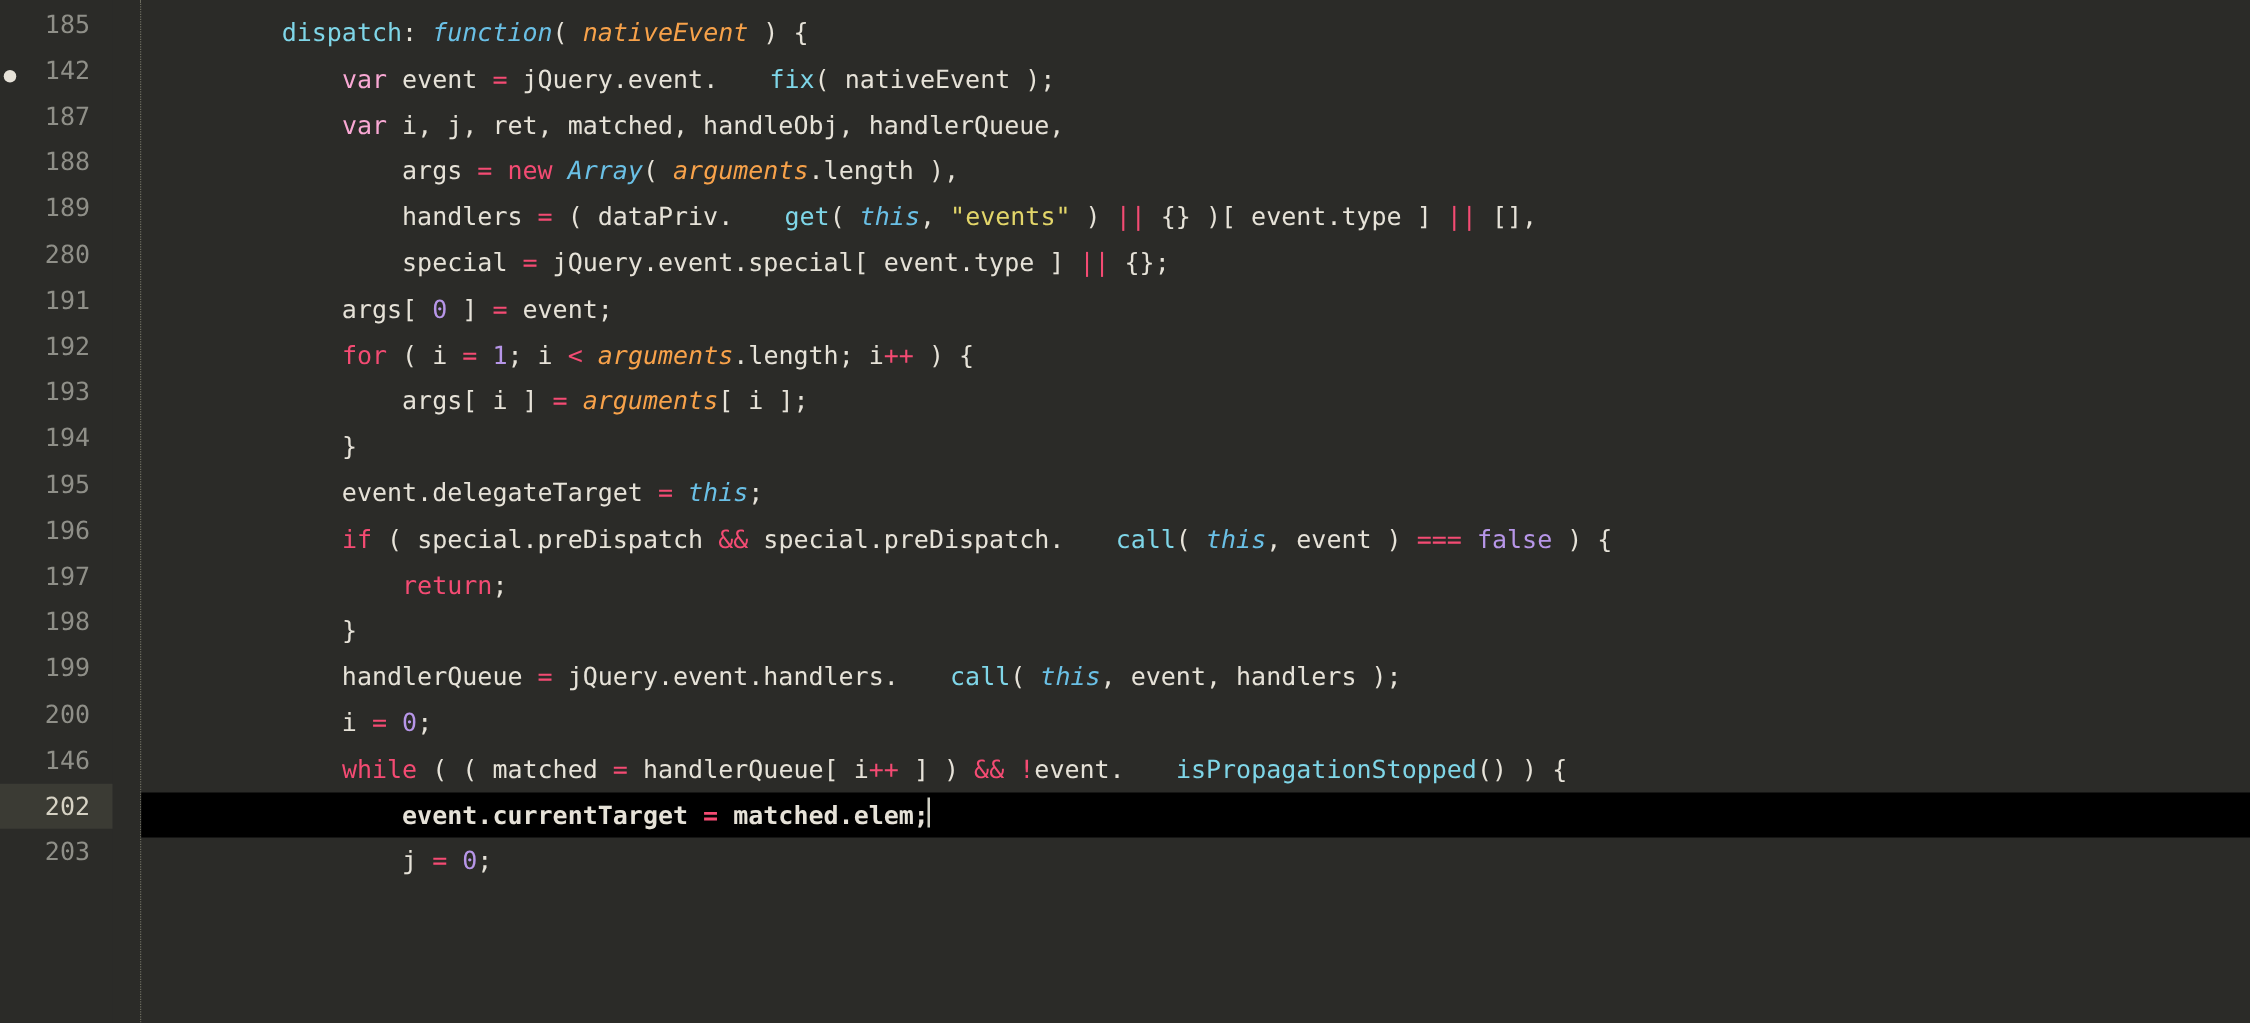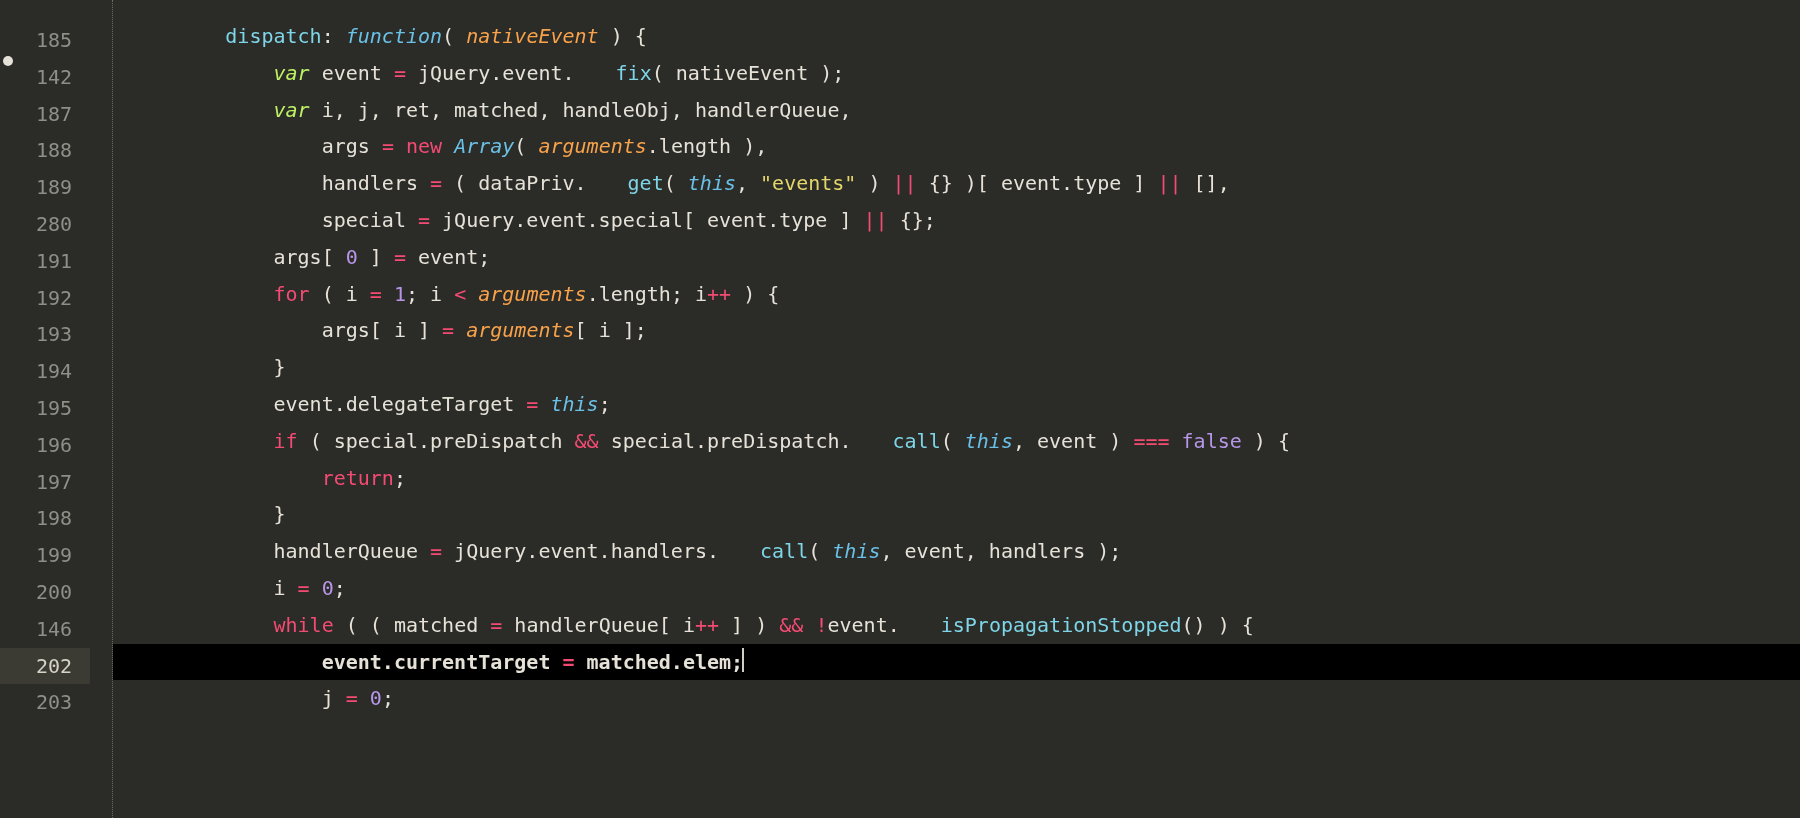--- a/index.html
+++ b/index.html
@@ -18,21 +18,21 @@
     position: relative;
     width: 100%;
     height: 100%;
     display: flex;
   }
   .gutter {
     flex: 0 0 90px;
     background: #2b2b28;
     color: #8f8f88;
     text-align: right;
-    padding-top: 22px;
+    padding-top: 1px;
     position: relative;
   }
   .gutter .ln {
     height: 36.8px;
     padding-right: 18px;
     box-sizing: border-box;
   }
   .gutter .ln.current {
     background: #3b3b34;
     color: #d6d2c4;
@@ -45,37 +45,37 @@
     border-radius: 50%;
     background: #e6e2d8;
   }
   .fold-strip {
     flex: 0 0 22px;
     border-right: 1px dotted #6b6b5e;
     background: #2b2b28;
   }
   .code {
     flex: 1 1 auto;
-    padding-top: 18px;
+    padding-top: 8px;
     white-space: pre;
     position: relative;
   }
   .code .line {
     height: 36.8px;
     padding-left: 16px;
   }
   .code .line.current {
     background: #000000;
     font-weight: bold;
   }
   .tok-key     { color: #7fd6e8; }   
   .tok-storage { color: #6ac0e6; font-style: italic; } 
   .tok-punc    { color: #e6e2d8; }
   .tok-param   { color: #f8a24a; font-style: italic; } 
-  .tok-var     { color: #bef264; font-style: italic; } 
+  .tok-var     { color: #f9a8d4; } 
   .tok-op      { color: #f44b73; }   
   .tok-new     { color: #f44b73; }   
   .tok-class   { color: #6ac0e6; font-style: italic; } 
   .tok-call    { color: #7fd6e8; margin-left: 41px; }   
   .tok-string  { color: #e3d66a; }
   .tok-number  { color: #b796e8; }
   .tok-const   { color: #b796e8; }   
   .tok-brace   { color: #e6e2d8; }
   .cursor {
     display: inline-block;

